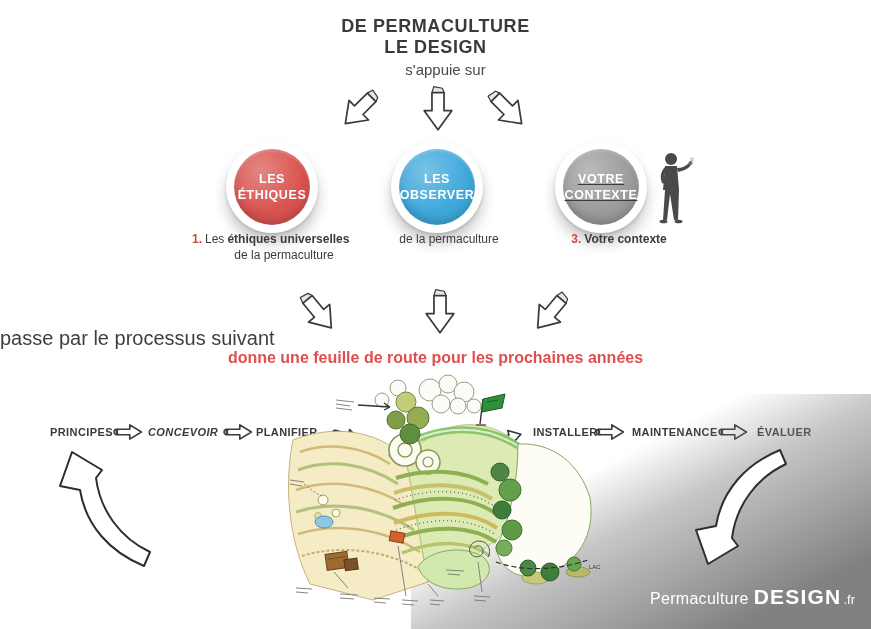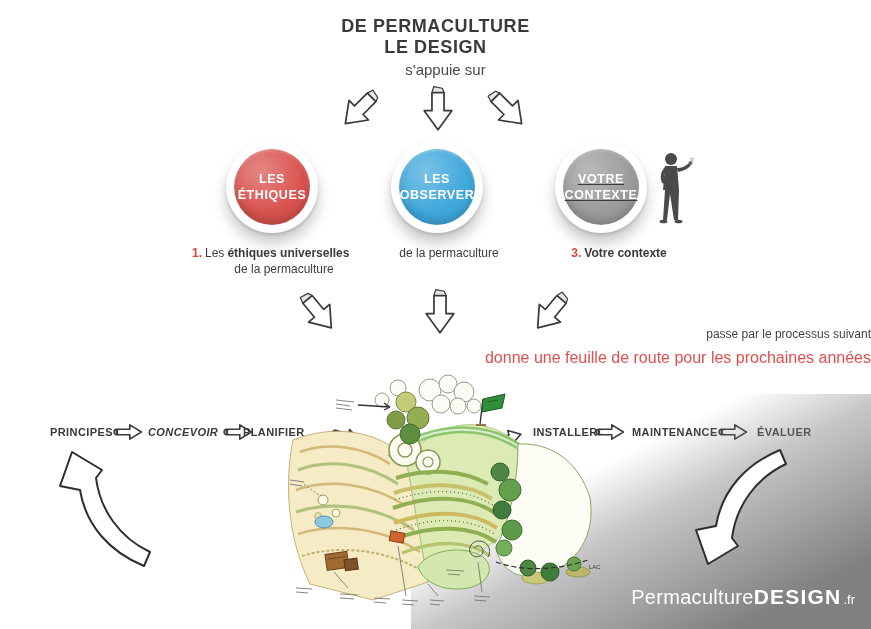--- a/index.html
+++ b/index.html
@@ -26,53 +26,53 @@
       display:flex;align-items:center;justify-content:center;}
   .pc-1{left:226px;top:141px;} .pc-2{left:391px;top:141px;} .pc-3{left:555px;top:141px;text-decoration:underline;}
   .pillar-inner{width:76px;height:76px;border-radius:50%;display:flex;align-items:center;justify-content:center;
       background-image:radial-gradient(circle at 35% 28%,rgba(255,255,255,.30),rgba(255,255,255,0) 58%);
       box-shadow:inset 0 -5px 8px rgba(0,0,0,.18), inset 0 2px 3px rgba(255,255,255,.25);}
   .pillar-label{color:#fff;font-size:12.5px;font-weight:700;letter-spacing:.6px;text-align:center;line-height:1.3;}
 
   .person{position:absolute;left:648px;top:150px;width:46px;height:85px;}
 
   
-  .desc-item{position:absolute;top:246px;font-size:12px;color:#3b3b3b;line-height:1.3;}
+  .desc-item{position:absolute;top:232px;font-size:12px;color:#3b3b3b;line-height:1.3;}
   .d-1{left:192px;width:170px;} .d-2{left:362px;width:160px;} .d-3{left:549px;width:140px;text-align:center;}
   .desc-num{color:#d9463e;font-weight:700;margin-right:3px;}
   .desc-pre{margin-right:3px;}
   .desc-bold{font-weight:700;}
   .desc-line2{padding-left:14px;text-align:center;}
 
   
-  .process-intro{position:absolute;top:327px;left:0;width:100%;text-align:right;
-      font-size:12px;color:#3f3f3f;}
-  .process-roadmap{position:absolute;top:349px;left:0;width:100%;text-align:right;
-      font-size:16px;font-weight:400;}
+  .process-intro{position:absolute;top:327px;left:0;width:100%;text-align:left;
+      font-size:20px;color:#3f3f3f;}
+  .process-roadmap{position:absolute;top:349px;left:0;width:100%;text-align:center;
+      font-size:16px;font-weight:700;}
 
   
   .step-label{position:absolute;top:422px;font-size:11px;font-weight:700;letter-spacing:.4px;color:#3a3a3a;line-height:20px;}
-  .s-1{left:50px;} .s-2{left:148px;font-style:italic;} .s-3{left:243px;} .s-4{left:533px;} .s-5{left:632px;} .s-6{left:757px;}
+  .s-1{left:50px;} .s-2{left:148px;font-style:italic;} .s-3{left:256px;} .s-4{left:533px;} .s-5{left:632px;} .s-6{left:757px;}
   .flow-arrow{position:absolute;width:34px;height:22px;top:421px;}
   .fa-1{left:111px;} .fa-2{left:221px;} .fa-3{left:329px;top:425px;transform:rotate(16deg);}
   .fa-4{left:491px;top:427px;transform:rotate(-16deg);} .fa-5{left:593px;} .fa-6{left:716px;}
 
   
   .site-plan{position:absolute;left:278px;top:372px;width:330px;height:235px;}
 
   
   .loop-arrow{position:absolute;width:115px;height:125px;}
   .la-left{left:52px;top:446px;}
   .la-right{left:688px;top:446px;}
 
   
   .corner-wedge{position:absolute;right:0;bottom:0;width:460px;height:235px;z-index:1;
       background:linear-gradient(153deg,rgba(130,130,130,0) 36%,rgba(130,130,130,.45) 52%,rgba(118,118,118,.92) 85%);}
   .logo{position:absolute;right:16px;bottom:20px;z-index:3;display:flex;align-items:baseline;color:#fff;}
-  .logo-part1{font-size:20px;font-weight:500;letter-spacing:.3px;}
+  .logo-part1{font-size:16px;font-weight:500;letter-spacing:.3px;margin-right:5px;}
   .logo-part2{font-size:21px;font-weight:800;letter-spacing:1.2px;}
   .logo-part3{font-size:13px;font-weight:400;margin-left:2px;margin-top:22px;}
 
   svg{display:block;}
   .z2{z-index:2;}
 </style>
 </head>
 <body>
 
 <div id="stage">

